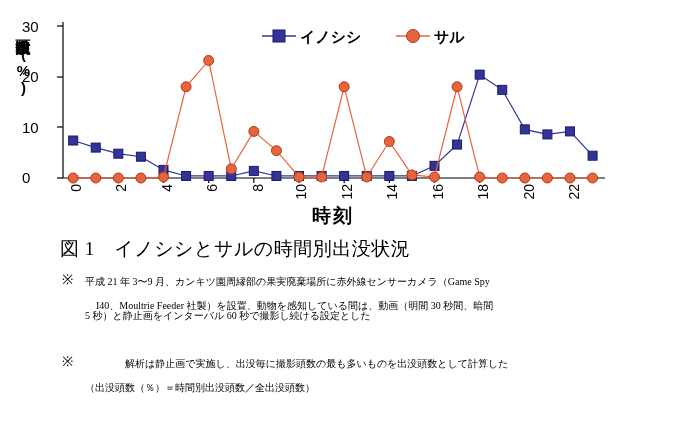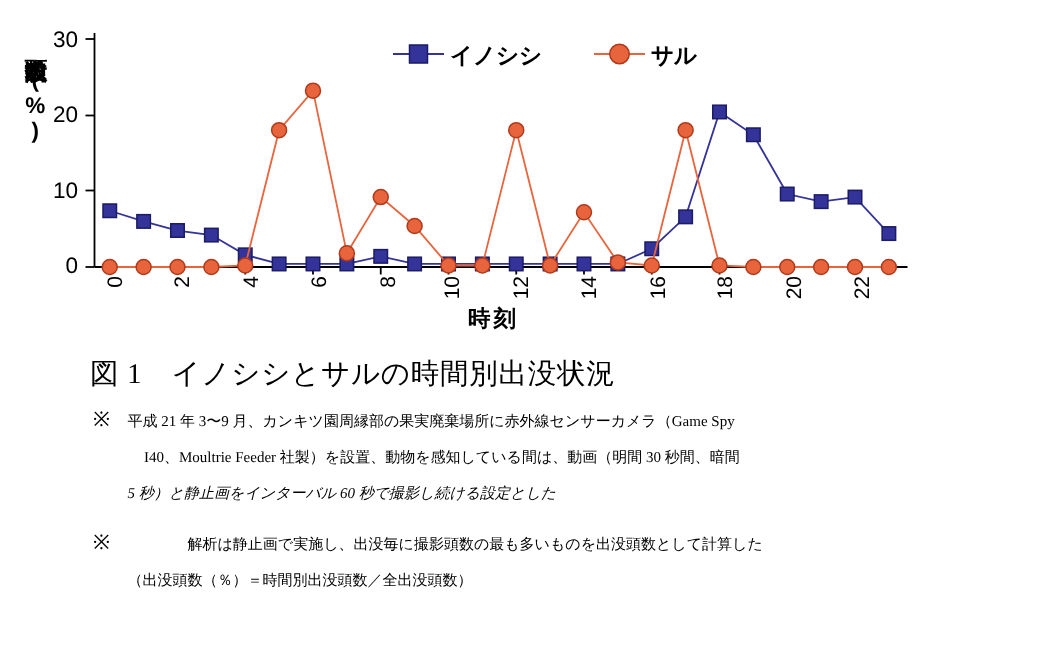--- a/index.html
+++ b/index.html
@@ -47,29 +47,28 @@
     text-align: center;
     writing-mode: vertical-rl;
     text-orientation: upright;
     white-space: nowrap;
   }
   .axis-title-x {
     position: absolute;
     left: 312px;
     top: 203px;
     font-family: "Liberation Sans", sans-serif;
-    font-size: 15px;
+    font-size: 19px;
     font-weight: bold;
     letter-spacing: 2px;
   }
   .ytick {
     position: absolute;
     font-family: "Liberation Sans", sans-serif;
     font-size: 15px;
-    text-align: right;
     width: 30px;
   }
   .xtick {
     position: absolute;
     font-family: "Liberation Sans", sans-serif;
     font-size: 14px;
     writing-mode: vertical-rl;
     text-orientation: sideways;
     transform: rotate(180deg);
     transform-origin: center;
@@ -233,20 +232,20 @@
       </g>
     </svg>
   </div>
 
   <div id="caption-block">
     <div class="fig-title">図 1　イノシシとサルの時間別出没状況</div>
 
     <div class="note-mark" style="left:62px; top:34px;">※</div>
     <div class="note-text" style="left:85px; top:34px;">平成 21 年 3〜9 月、カンキツ園周縁部の果実廃棄場所に赤外線センサーカメラ（Game Spy</div>
     <div class="note-text" style="left:85px; top:58px;margin-left:11px;">I40、Moultrie Feeder 社製）を設置、動物を感知している間は、動画（明間 30 秒間、暗間</div>
-    <div class="note-text" style="left:85px; top:82px;font-style:italic;">5 秒）と静止画をインターバル 60 秒で撮影し続ける設定とした</div>
+    <div class="note-text" style="left:85px; top:68px;">5 秒）と静止画をインターバル 60 秒で撮影し続ける設定とした</div>
 
     <div class="note-mark" style="left:62px; top:116px;">※</div>
     <div class="note-text" style="left:85px; top:116px;margin-left:40px;">解析は静止画で実施し、出没毎に撮影頭数の最も多いものを出没頭数として計算した</div>
     <div class="note-text" style="left:85px; top:140px;">（出没頭数（％）＝時間別出没頭数／全出没頭数）</div>
   </div>
 
 </div>
 
 </body></html>

